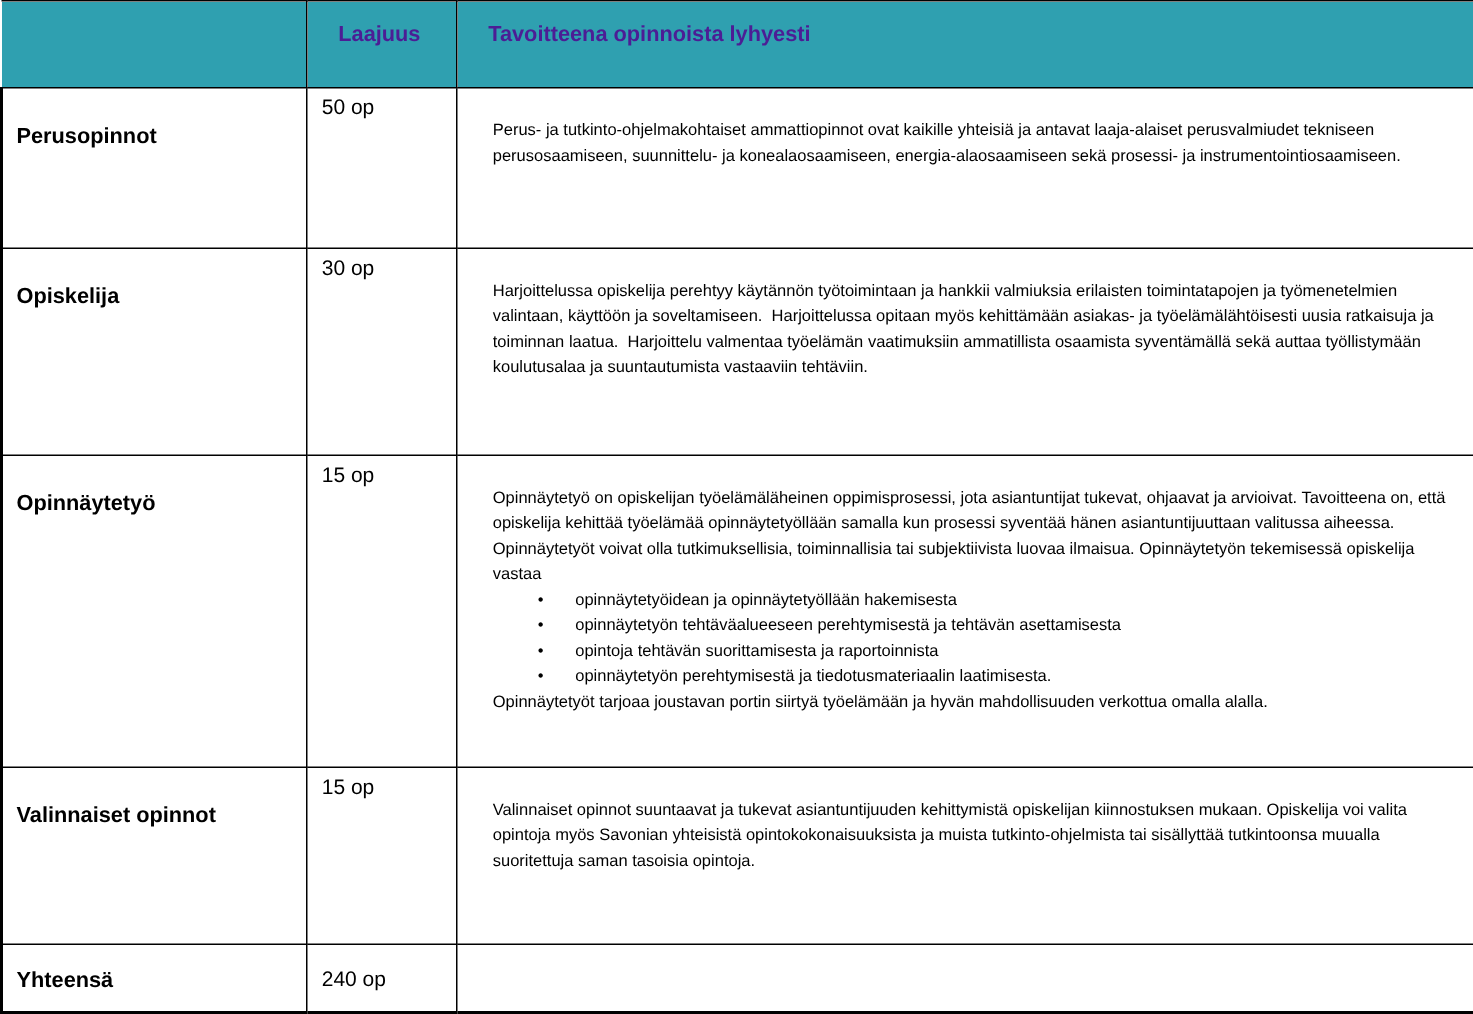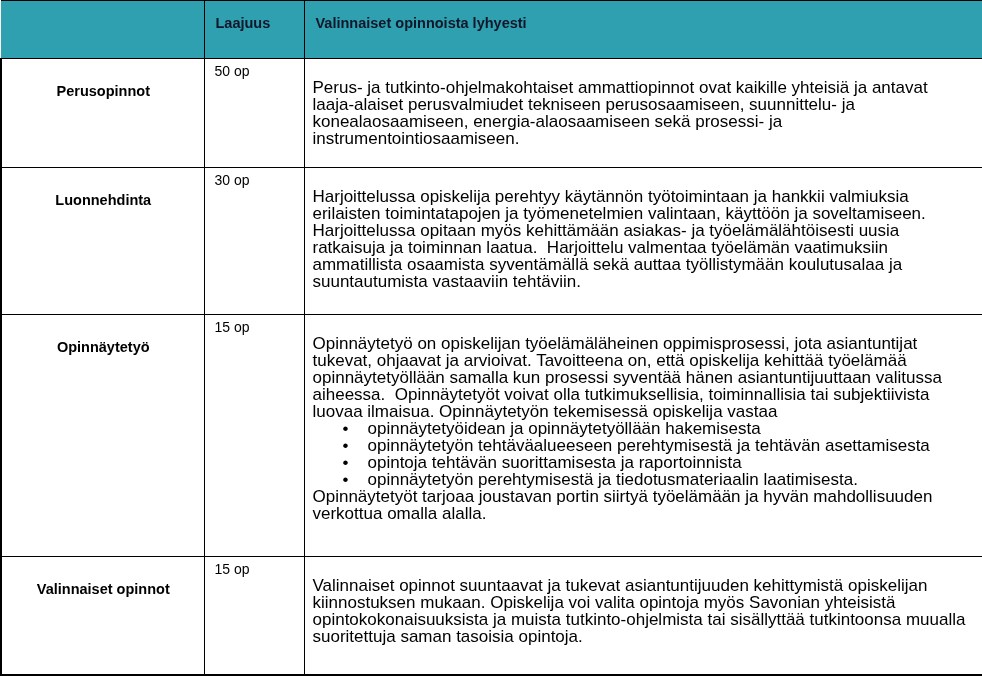--- a/index.html
+++ b/index.html
@@ -23,47 +23,47 @@
   }
   table.curriculum td, table.curriculum th {
     border: 1px solid #000000;
     vertical-align: top;
     text-align: left;
     overflow: hidden;
   }
   
   thead th {
     background: #2fa0b0;
-    color: #0f172a;
+    color: #4c1d95;
     font-size: 14.5px;
     font-weight: bold;
     border-top: none;
     vertical-align: middle;
-    padding: 14px 8px 6px 11px;
+    padding: 14px 8px 6px 21px;
   }
   thead th:first-child { border-left: none; }
   thead th:last-child { border-right: none; }
   
-  tbody td:first-child { border-left: 2px solid #000000; text-align: center; }
+  tbody td:first-child { border-left: 2px solid #000000; }
   tbody td:last-child { border-right: 2px solid #000000; }
   tbody tr:last-child td { border-bottom: 2px solid #000000; }
 
   td.cat {
     font-weight: bold;
     font-size: 14.5px;
     padding: 24px 8px 8px 9px;
   }
   td.credits {
     font-size: 14px;
     padding: 4px 8px 8px 10px;
   }
   td.desc {
-    font-size: 17px;
+    font-size: 11px;
     line-height: 17px;
-    padding: 20px 10px 8px 8px;
+    padding: 20px 10px 8px 24px;
   }
   td.desc .para { white-space: pre-wrap; }
   tr.row-last td.cat { padding-top: 16px; }
   tr.row-last td.credits { padding-top: 14px; }
 
   ul.bullets {
     list-style: none;
     margin: 0;
     padding: 0;
   }
@@ -85,33 +85,33 @@
   <table class="curriculum">
     <colgroup>
       <col style="width:203px">
       <col style="width:100px">
       <col style="width:679px">
     </colgroup>
     <thead>
       <tr style="height:58px">
         <th></th>
         <th>Laajuus</th>
-        <th>Valinnaiset opinnoista lyhyesti</th>
+        <th>Tavoitteena opinnoista lyhyesti</th>
       </tr>
     </thead>
     <tbody>
       <tr style="height:97px">
         <td class="cat">Perusopinnot</td>
         <td class="credits">50 op</td>
         <td class="desc">
           <div class="para">Perus- ja tutkinto-ohjelmakohtaiset ammattiopinnot ovat kaikille yhteisiä ja antavat laaja-alaiset perusvalmiudet tekniseen perusosaamiseen, suunnittelu- ja konealaosaamiseen, energia-alaosaamiseen sekä prosessi- ja instrumentointiosaamiseen.</div>
         </td>
       </tr>
       <tr style="height:124px">
-        <td class="cat">Luonnehdinta</td>
+        <td class="cat">Opiskelija</td>
         <td class="credits">30 op</td>
         <td class="desc">
           <div class="para">Harjoittelussa opiskelija perehtyy käytännön työtoimintaan ja hankkii valmiuksia erilaisten toimintatapojen ja työmenetelmien valintaan, käyttöön ja soveltamiseen.  Harjoittelussa opitaan myös kehittämään asiakas- ja työelämälähtöisesti uusia ratkaisuja ja toiminnan laatua.  Harjoittelu valmentaa työelämän vaatimuksiin ammatillista osaamista syventämällä sekä auttaa työllistymään koulutusalaa ja suuntautumista vastaaviin tehtäviin.</div>
         </td>
       </tr>
       <tr style="height:188px">
         <td class="cat">Opinnäytetyö</td>
         <td class="credits">15 op</td>
         <td class="desc">
           <div class="para">Opinnäytetyö on opiskelijan työelämäläheinen oppimisprosessi, jota asiantuntijat tukevat, ohjaavat ja arvioivat. Tavoitteena on, että opiskelija kehittää työelämää opinnäytetyöllään samalla kun prosessi syventää hänen asiantuntijuuttaan valitussa aiheessa.  Opinnäytetyöt voivat olla tutkimuksellisia, toiminnallisia tai subjektiivista luovaa ilmaisua. Opinnäytetyön tekemisessä opiskelija vastaa</div>
@@ -124,15 +124,22 @@
           <div class="para">Opinnäytetyöt tarjoaa joustavan portin siirtyä työelämään ja hyvän mahdollisuuden verkottua omalla alalla.</div>
         </td>
       </tr>
       <tr style="height:106px">
         <td class="cat">Valinnaiset opinnot</td>
         <td class="credits">15 op</td>
         <td class="desc">
           <div class="para">Valinnaiset opinnot suuntaavat ja tukevat asiantuntijuuden kehittymistä opiskelijan kiinnostuksen mukaan. Opiskelija voi valita opintoja myös Savonian yhteisistä opintokokonaisuuksista ja muista tutkinto-ohjelmista tai sisällyttää tutkintoonsa muualla suoritettuja saman tasoisia opintoja.</div>
         </td>
       </tr>
+      <tr style="height:41px" class="row-last">
+        <td class="cat">Yhteensä</td>
+        <td class="credits">240 op</td>
+        <td class="desc">
+          <div class="para"></div>
+        </td>
+      </tr>
     </tbody>
   </table>
 </div>
 
 </body></html>

